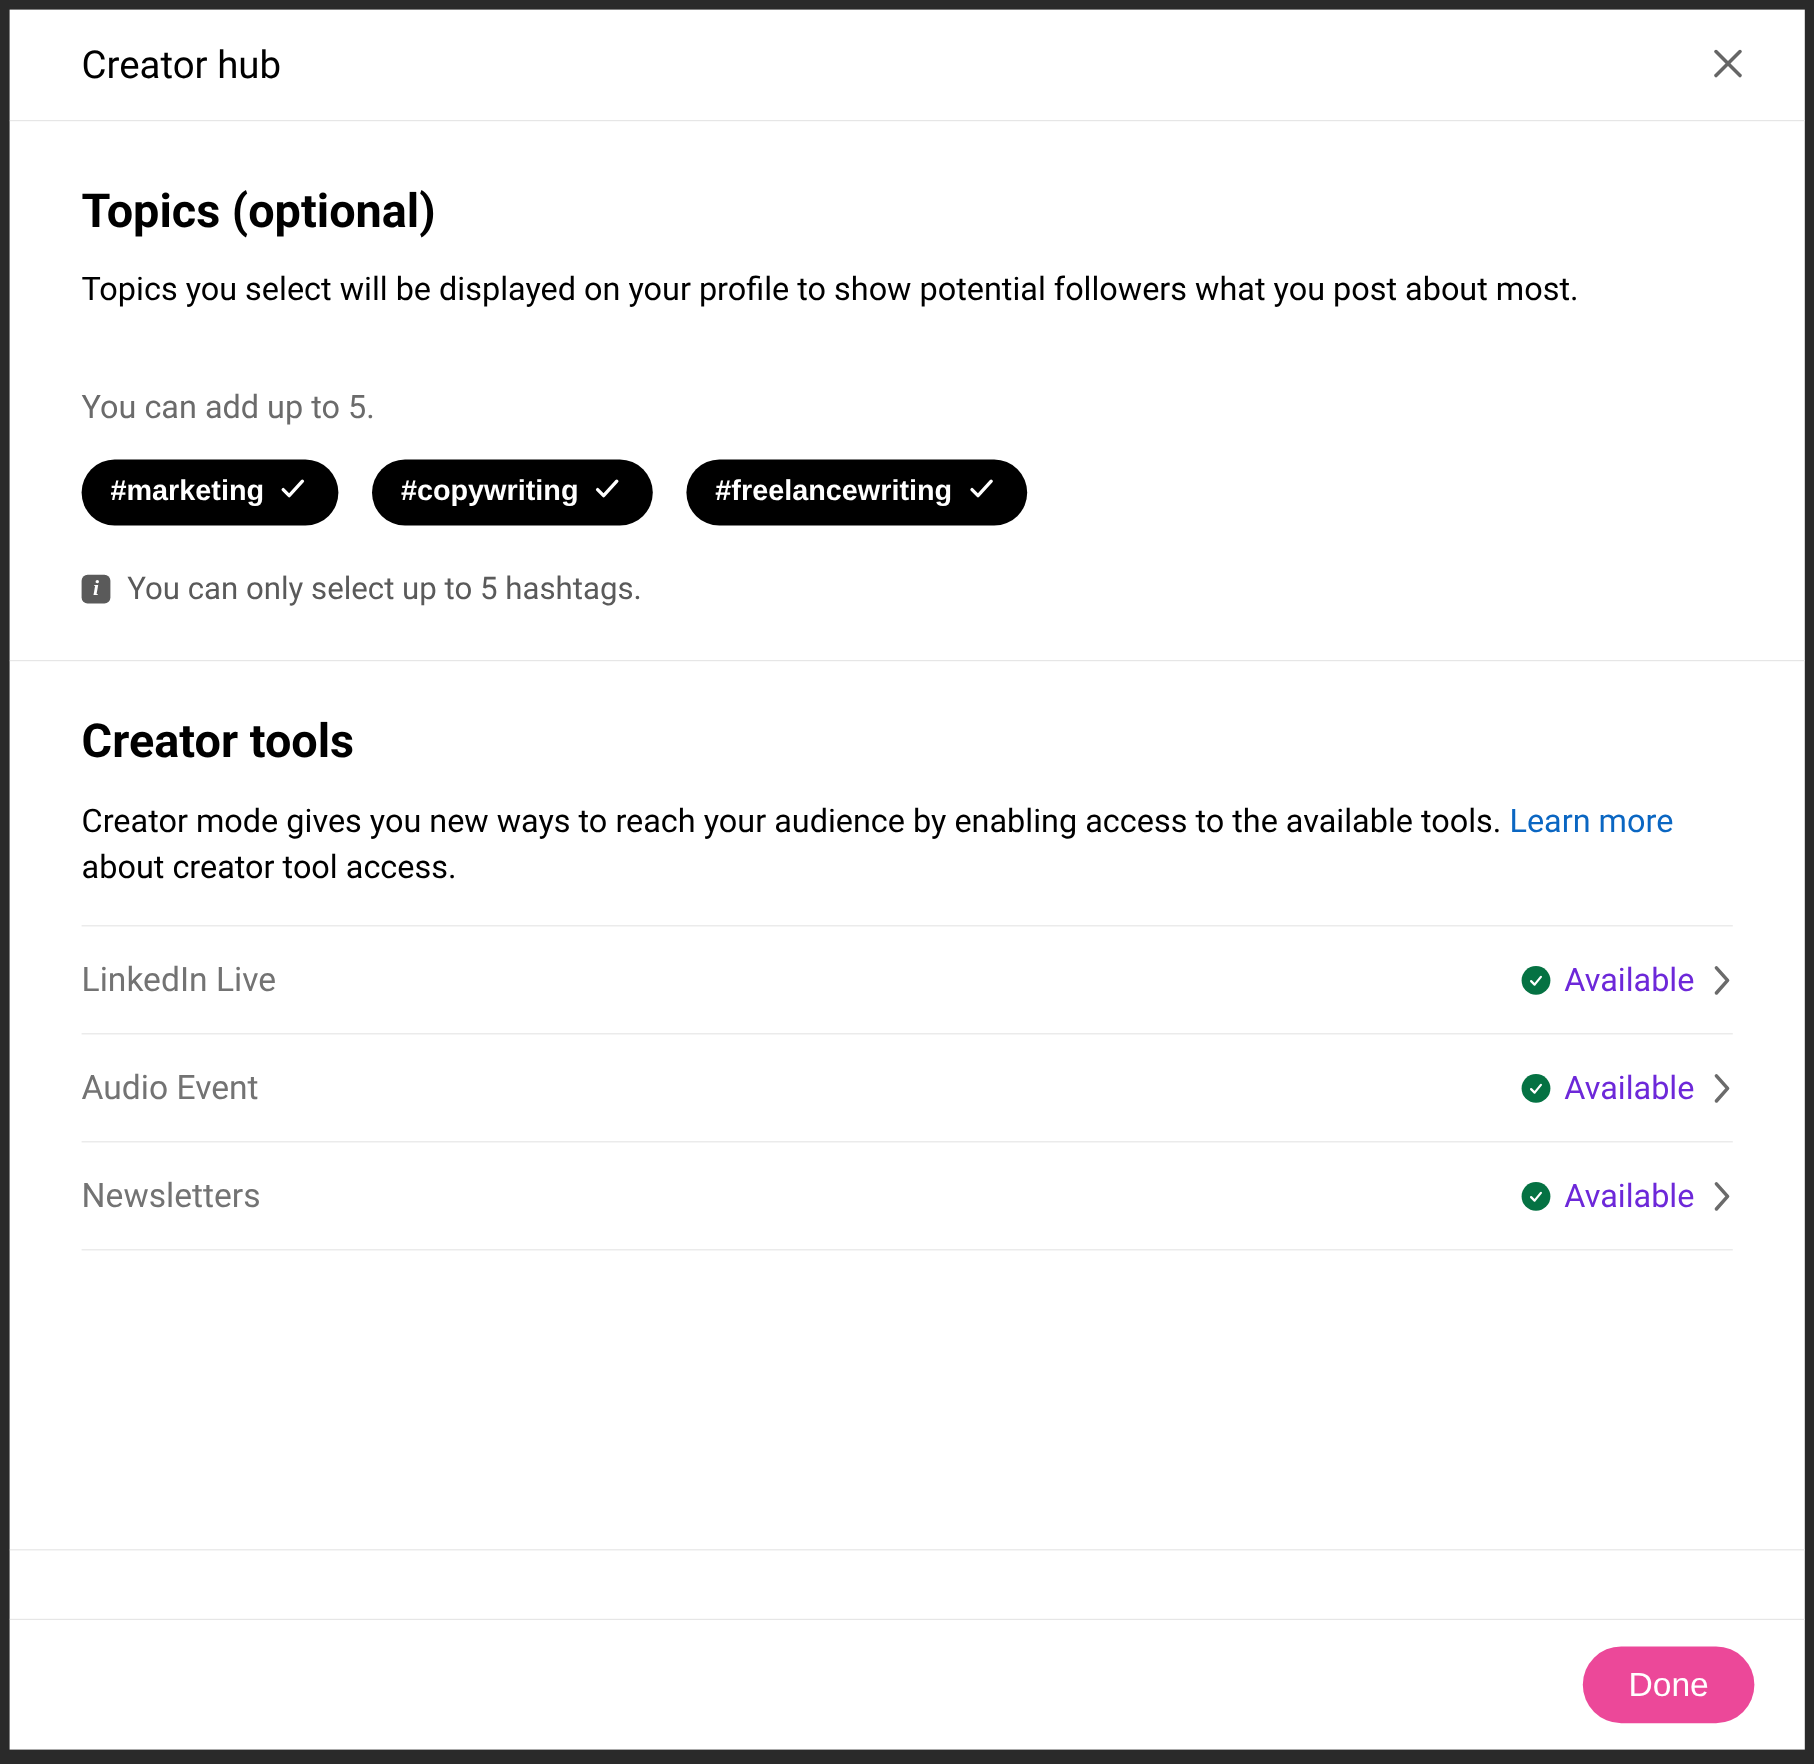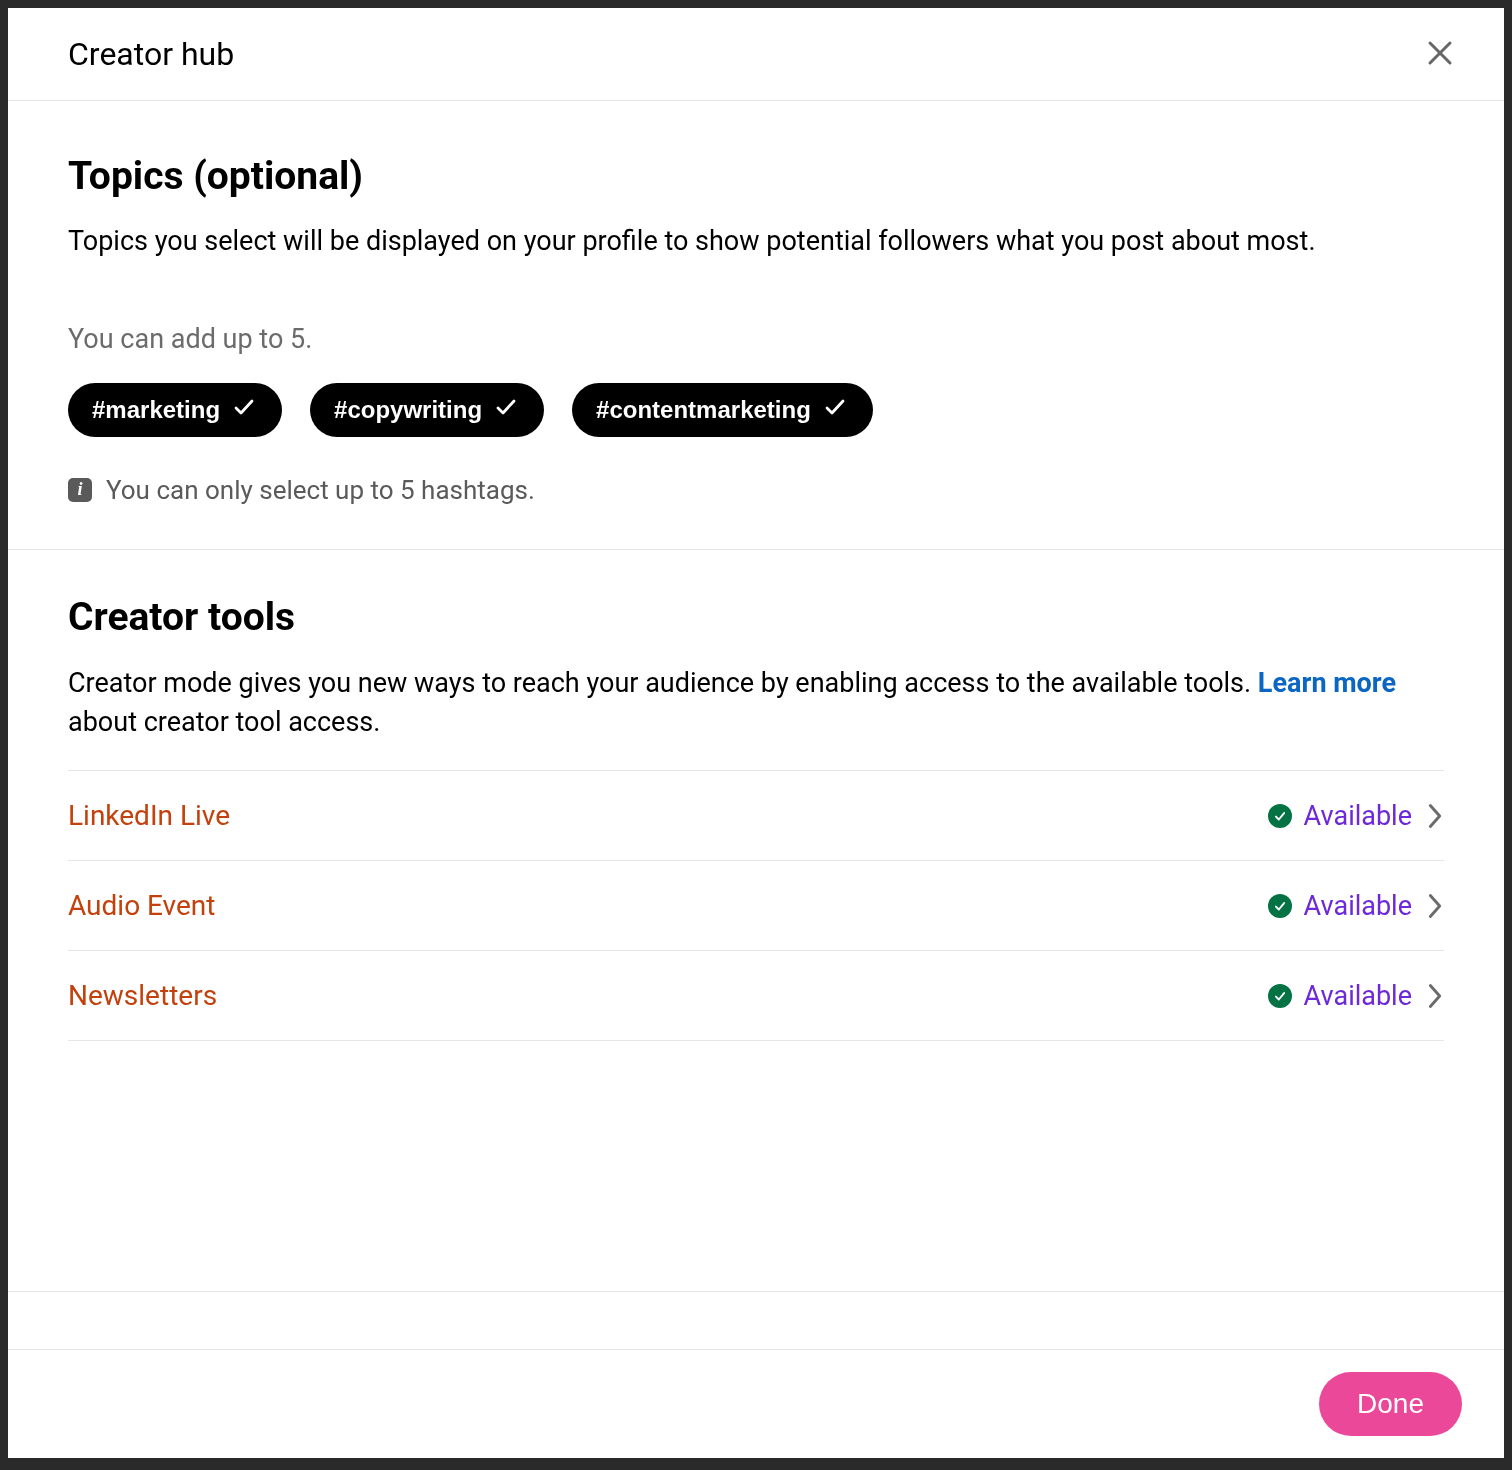--- a/index.html
+++ b/index.html
@@ -134,39 +134,39 @@
     .section-tools {
       padding-top: 44px;
     }
     .tools-desc {
       font-size: 27px;
       color: #000000;
       line-height: 1.45;
     }
     .link-inline {
       color: #0a66c2;
-      font-weight: 700;
+      font-weight: 400;
       cursor: pointer;
       text-decoration: none;
     }
     .tools-list {
       margin-top: 28px;
       border-top: 1px solid #e6e6e6;
     }
     .tool-row {
       display: flex;
       align-items: center;
       justify-content: space-between;
       padding: 28px 0;
       border-bottom: 1px solid #e6e6e6;
       cursor: pointer;
     }
     .tool-name {
       font-size: 28px;
-      color: #c2410c;
+      color: #737373;
       font-weight: 400;
     }
     .tool-status {
       display: flex;
       align-items: center;
       gap: 14px;
     }
     .status-label {
       font-size: 27px;
       color: #6d28d9;
@@ -255,21 +255,21 @@
                 <polyline points="4,13 9,18 20,6" stroke-linecap="round" stroke-linejoin="round"></polyline>
               </svg></span>
         </button>
         <button class="chip">
           <span>#copywriting</span>
           <span><svg viewBox="0 0 24 24">
                 <polyline points="4,13 9,18 20,6" stroke-linecap="round" stroke-linejoin="round"></polyline>
               </svg></span>
         </button>
         <button class="chip">
-          <span>#contentmarketing</span>
+          <span>#freelancewriting</span>
           <span><svg viewBox="0 0 24 24">
                 <polyline points="4,13 9,18 20,6" stroke-linecap="round" stroke-linejoin="round"></polyline>
               </svg></span>
         </button>
       </div>
 
       <div class="info-row">
         <span class="info-icon">i</span>
         <span>You can only select up to 5 hashtags.</span>
       </div>

